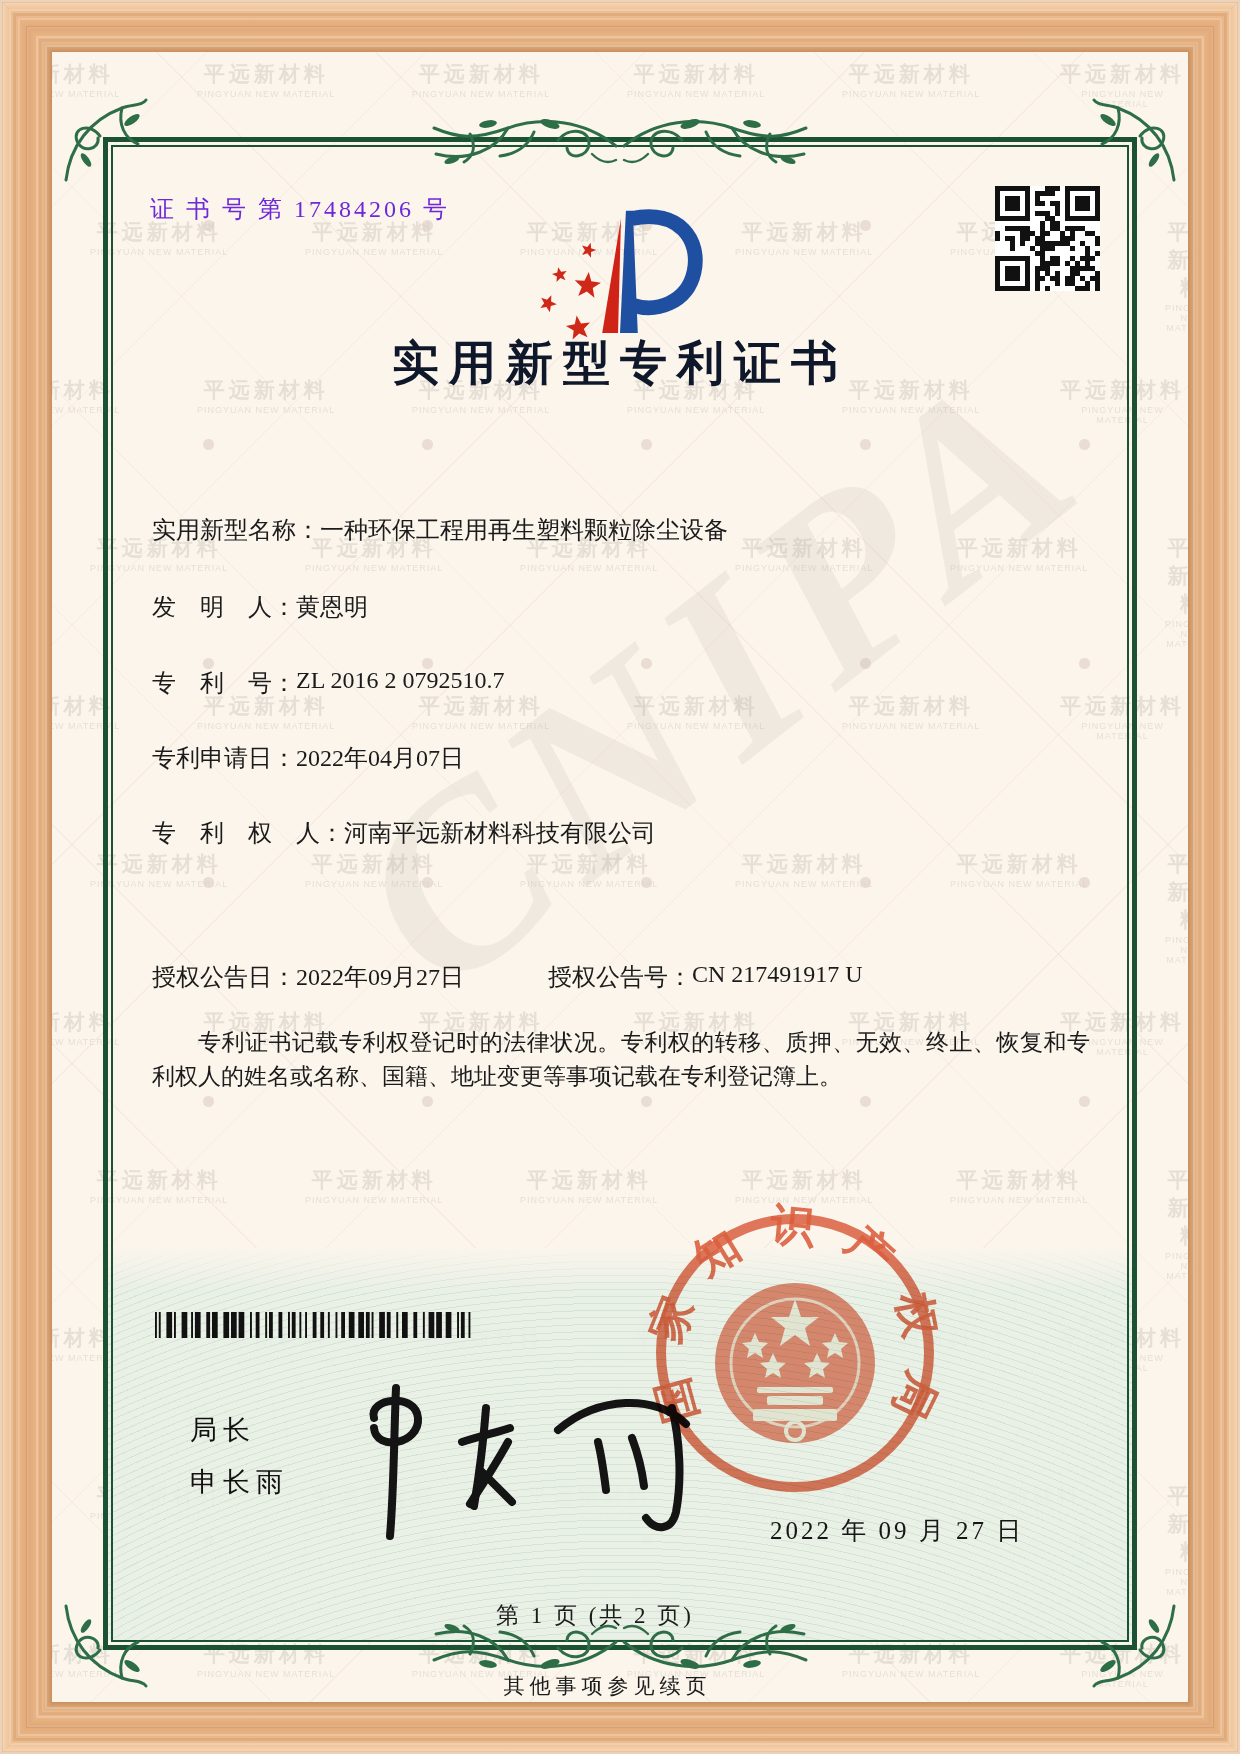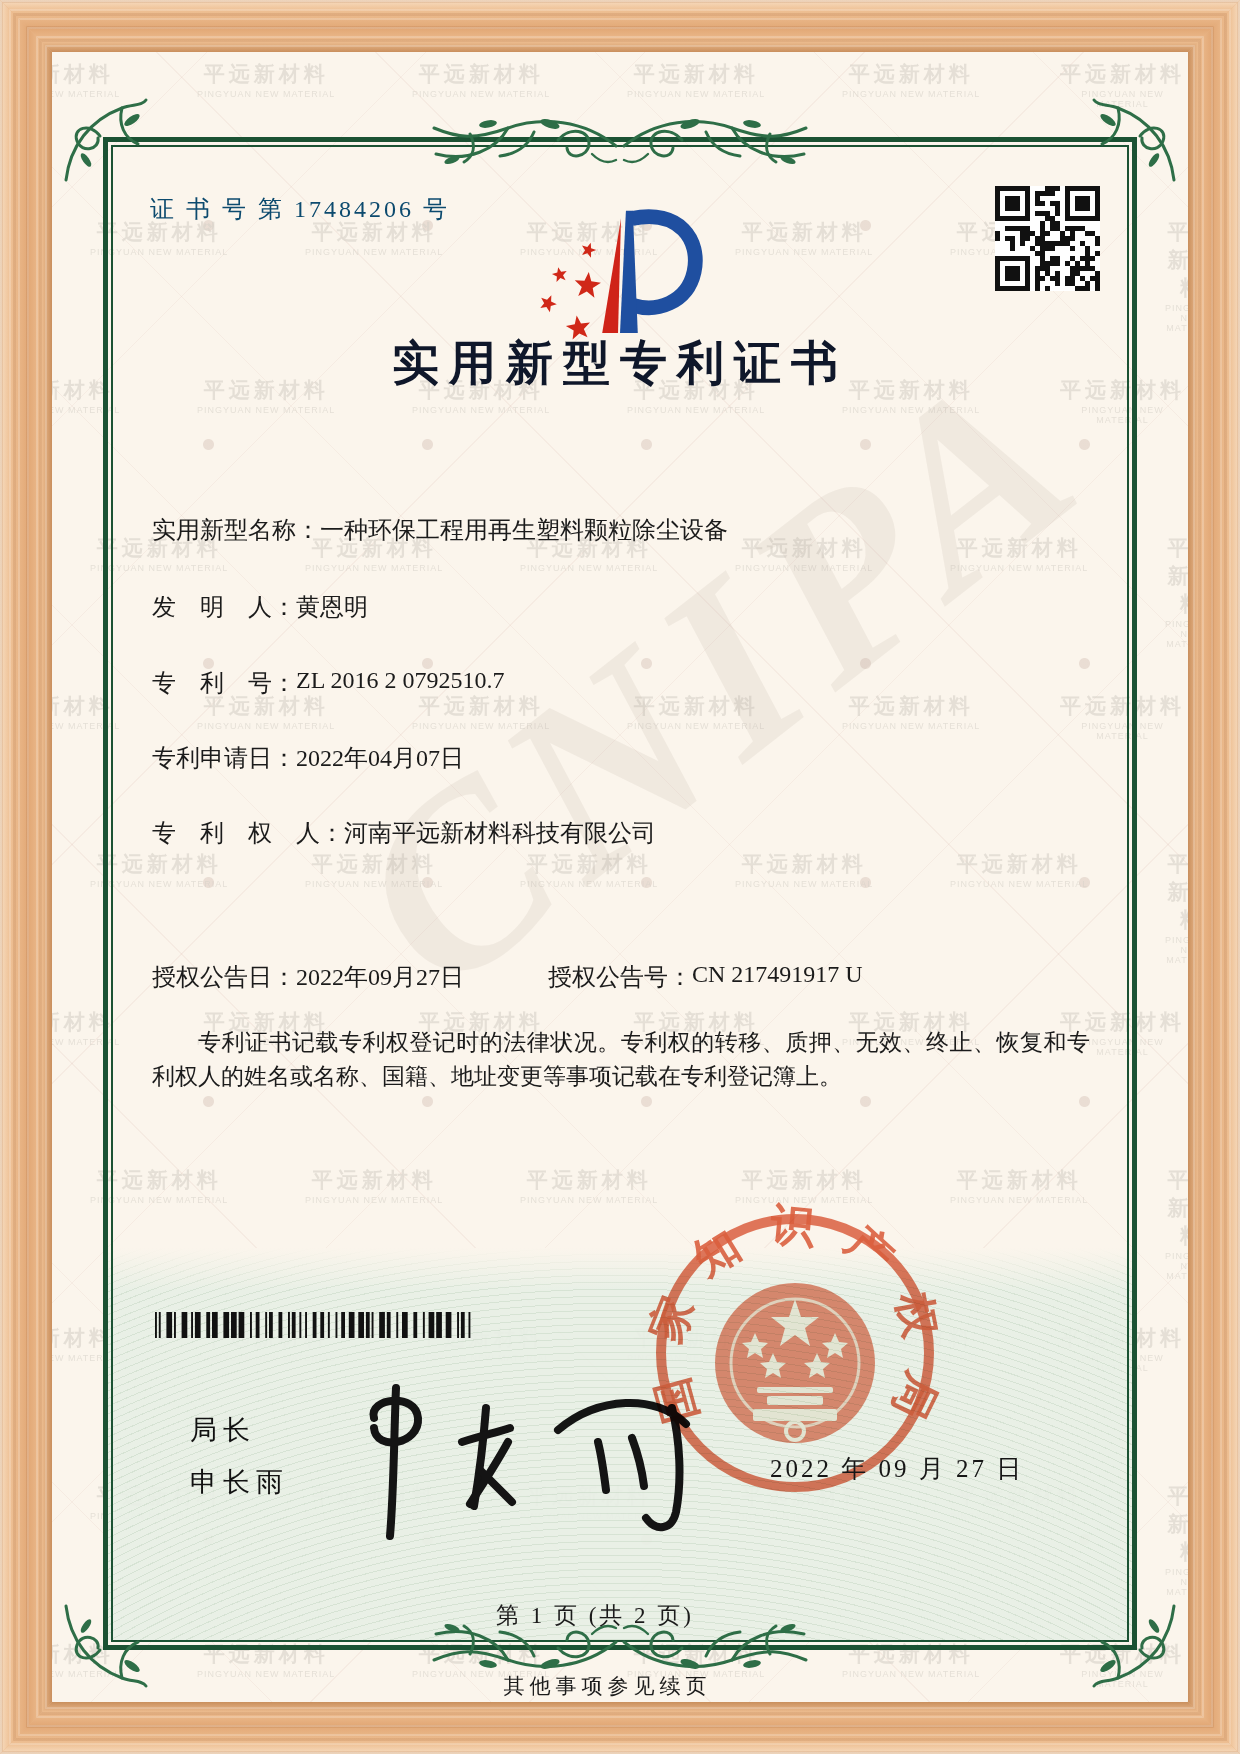--- a/index.html
+++ b/index.html
@@ -45,34 +45,34 @@
     background:linear-gradient(#fbf5ec, rgba(251,245,236,0));}
 
   
   #gborder{position:absolute;left:103px;top:137px;width:1034px;height:1513px;border:5px solid #1b5233;box-sizing:border-box;}
   #gborder::after{content:"";position:absolute;inset:3px;border:2px solid #1b5233;}
 
   .orn{position:absolute;color:#2e6e47;}
 
   
   .abs{position:absolute;}
-  #certno{left:150px;top:193px;font-size:24px;letter-spacing:3px;color:#0c4a6e;}
+  #certno{left:150px;top:193px;font-size:24px;letter-spacing:3px;color:#6d28d9;}
   #title{left:0;top:332px;width:1240px;text-align:center;font-size:47px;font-weight:bold;letter-spacing:10px;color:#0f172a;}
   .frow{position:absolute;left:152px;display:flex;font-size:24px;color:#1b1b1b;}
   .flabel{white-space:pre;}
   .fvalue{white-space:pre-wrap;}
   #p-body{position:absolute;left:152px;top:1026px;width:938px;font-size:23px;line-height:34px;
     color:#1b1b1b;text-align:justify;}
   #p-body p{margin:0;text-indent:2em;}
   #barcode{left:155px;top:1312px;}
   #sig-title{left:190px;top:1412px;font-size:27px;font-family:"Liberation Sans",sans-serif;letter-spacing:6px;color:#111;}
   #sig-name{left:190px;top:1464px;font-size:27px;font-family:"Liberation Sans",sans-serif;letter-spacing:6px;color:#111;}
   #signature{left:350px;top:1378px;}
   #seal{left:645px;top:1195px;mix-blend-mode:multiply;opacity:.95;}
-  #seal-date{left:770px;top:1452px;font-size:25px;letter-spacing:3px;color:#161616;}
+  #seal-date{left:770px;top:1514px;font-size:25px;letter-spacing:3px;color:#161616;}
   #pageno{left:0;top:1600px;width:1190px;text-align:center;font-size:23px;letter-spacing:3px;color:#1b1b1b;}
   #note{left:0;top:1672px;width:1215px;text-align:center;font-size:21px;letter-spacing:5px;color:#1b1b1b;}
 </style>
 </head>
 <body>
 
 <div id="page">
 
   
   <div class="wood top"></div>

